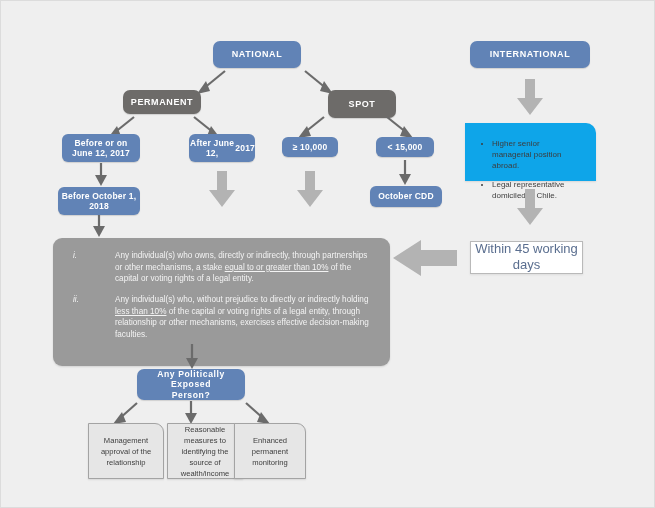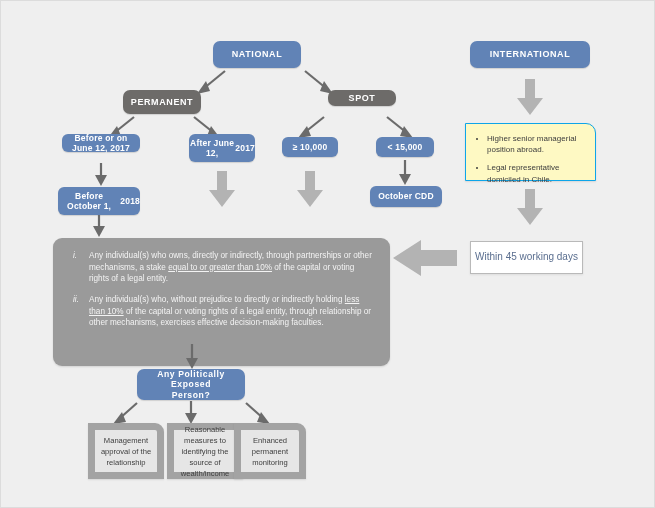--- a/index.html
+++ b/index.html
@@ -74,50 +74,51 @@
     margin-bottom: 9px;
   }
   .box-graypanel li:last-child { margin-bottom: 0; }
   .box-graypanel .rn {
     width: 22px;
     flex: 0 0 22px;
     font-style: italic;
     padding-left: 6px;
     box-sizing: border-box;
   }
-  .box-graypanel .txt { flex: 1 1 auto; }
+  .box-graypanel .txt { flex: 1 1 auto; margin-left: 26px; }
   .box-graypanel u { text-decoration: underline; }
 
   .box-bullets {
-    background: #fef9c3;
-    border: 1px solid #0ea5e9;
+    background: #0ea5e9;
+    border: 6px solid #0ea5e9;
     border-top-right-radius: 10px;
     color: #3d3d3d;
     display: block;
     text-align: left;
     padding: 9px 10px 9px 8px;
     font-size: 8px;
     line-height: 1.4;
     box-shadow: 0 1px 2px rgba(0,0,0,.10);
   }
   .box-bullets ul { margin: 0; padding-left: 13px; }
   .box-bullets li { margin-bottom: 7px; }
   .box-bullets li:last-child { margin-bottom: 8px; }
 
   .box-white {
     background: #ffffff;
     border: 1px solid #b9b9b9;
     color: #5a6e8f;
-    font-size: 10px;
+    font-size: 13px;
     box-shadow: 0 1px 2px rgba(0,0,0,.08);
+    align-items: flex-end;
   }
 
   .box-outcome {
     background: #e6e6e6;
-    border: 7px solid #a3a3a3;
+    border: 1px solid #a3a3a3;
     border-top-right-radius: 9px;
     color: #3d3d3d;
     font-size: 7.6px;
     line-height: 1.45;
     padding: 4px 5px;
     box-shadow: 0 1px 2px rgba(0,0,0,.10);
   }
 
   
   .arrow { position: absolute; }
@@ -153,21 +154,21 @@
   <div class="arrow" style="left:515px; top:78px;">
     <svg width="28" height="38" viewBox="0 0 28 38">
       <path d="M9 0 L19 0 L19 19 L27 19 L14 36 L1 19 L9 19 Z" fill="#b3b3b3"></path>
     </svg>
   </div>
 
   <div class="node pill-gray" style="left:122px; top:89px; width:78px; height:24px;">
     <span>PERMANENT</span>
   </div>
 
-  <div class="node pill-gray" style="left:327px; top:89px; width:68px; height:16px;">
+  <div class="node pill-gray" style="left:327px; top:89px; width:68px; height:28px;">
     <span>SPOT</span>
   </div>
 
   <div class="arrow" style="left:103px; top:114px;">
     <svg width="34" height="24" viewBox="0 0 34 24">
       <path d="M30 2 L10 18" stroke="#6b6b6b" stroke-width="2.2" fill="none"></path>
       <path d="M4 23 L13 11 L17 21 Z" fill="#6b6b6b"></path>
     </svg>
   </div>
 
@@ -185,21 +186,21 @@
     </svg>
   </div>
 
   <div class="arrow" style="left:382px; top:114px;">
     <svg width="34" height="24" viewBox="0 0 34 24">
       <path d="M4 2 L24 18" stroke="#6b6b6b" stroke-width="2.2" fill="none"></path>
       <path d="M30 23 L21 11 L17 21 Z" fill="#6b6b6b"></path>
     </svg>
   </div>
 
-  <div class="node pill-blue small" style="left:61px; top:133px; width:78px; height:18px; flex-direction:column; font-weight:bold;">
+  <div class="node pill-blue small" style="left:61px; top:133px; width:78px; height:28px; flex-direction:column; font-weight:bold;">
     <span>Before or on</span>
     <span>June 12, 2017</span>
   </div>
 
   <div class="node pill-blue small" style="left:188px; top:133px; width:66px; height:28px; flex-direction:row; font-weight:bold;">
     <span>After June 12,</span>
     <span>2017</span>
   </div>
 
   <div class="node pill-blue small" style="left:281px; top:136px; width:56px; height:20px; font-weight:bold;">
@@ -236,21 +237,21 @@
     </svg>
   </div>
 
   <div class="arrow" style="left:396px; top:159px;">
     <svg width="16" height="26" viewBox="0 0 16 26">
       <path d="M8 0 L8 17" stroke="#6b6b6b" stroke-width="2.2" fill="none"></path>
       <path d="M8 25 L2 14 L14 14 Z" fill="#6b6b6b"></path>
     </svg>
   </div>
 
-  <div class="node pill-blue small" style="left:57px; top:186px; width:82px; height:28px; flex-direction:row; font-weight:bold;">
+  <div class="node pill-blue small" style="left:57px; top:186px; width:82px; height:28px; flex-direction:column; font-weight:bold;">
     <span>Before October 1,</span>
     <span>2018</span>
   </div>
 
   <div class="node pill-blue small" style="left:369px; top:185px; width:72px; height:21px; font-weight:bold;">
     <span>October CDD</span>
   </div>
 
   <div class="arrow" style="left:515px; top:188px;">
     <svg width="28" height="38" viewBox="0 0 28 38">

